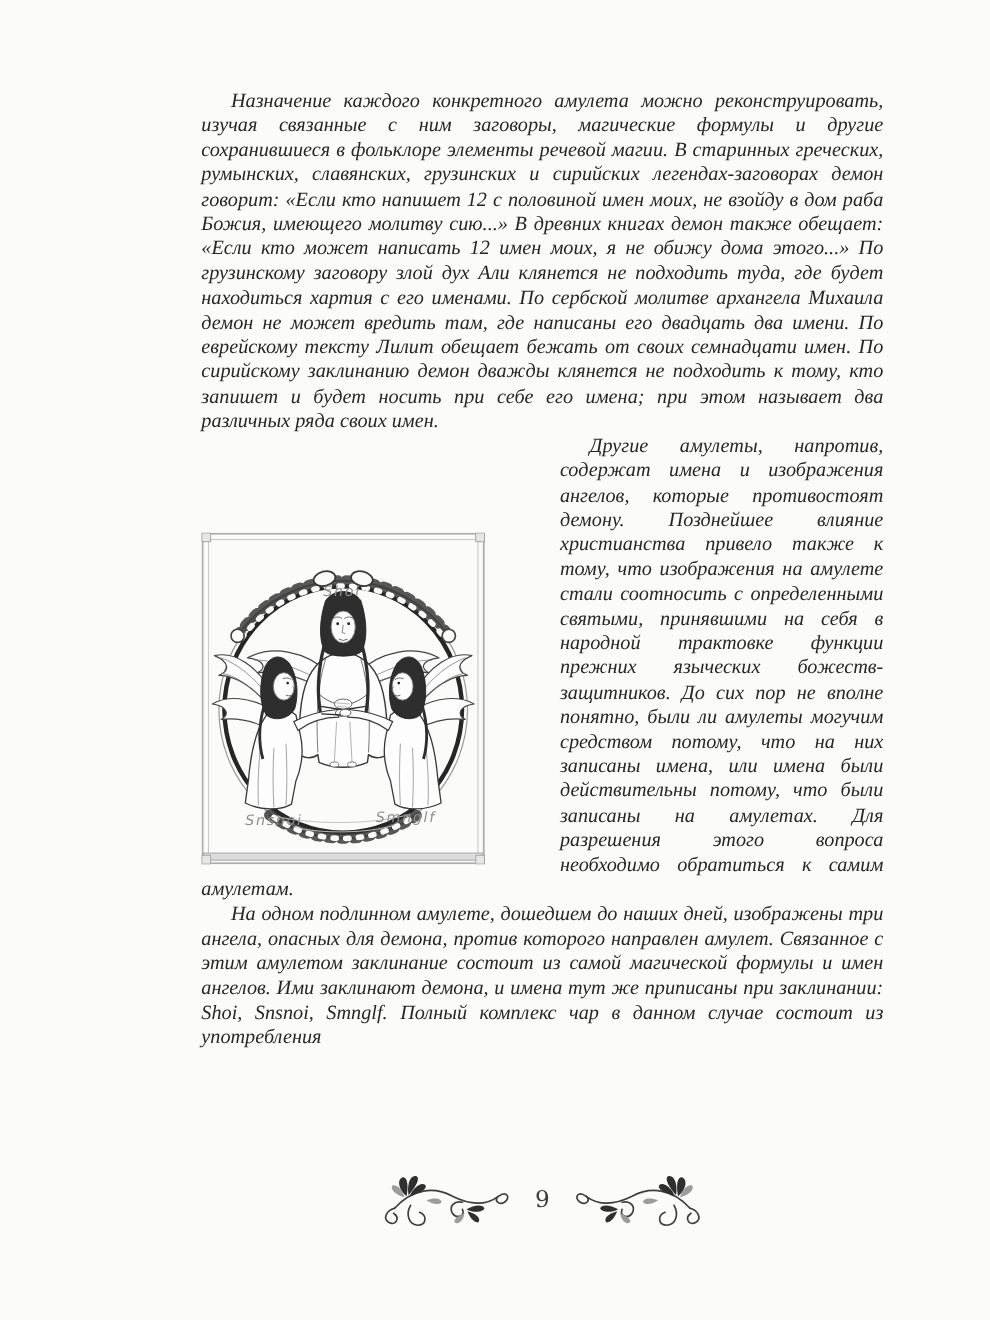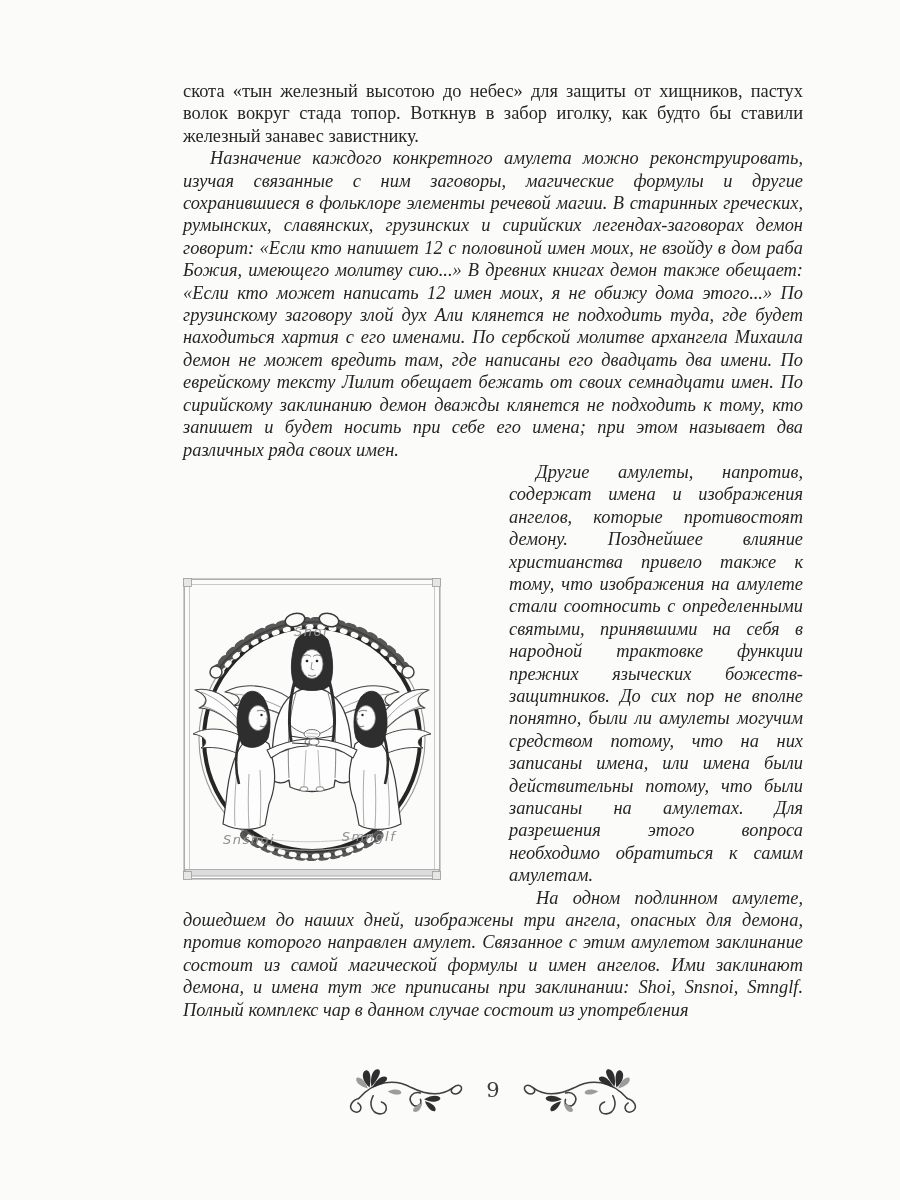--- a/index.html
+++ b/index.html
@@ -16,21 +16,21 @@
     position:absolute; left:183px; top:80px; width:620px;
     font-size:18.4px; line-height:22.4px;
     text-align:justify;
     hyphens:auto; -webkit-hyphens:auto;
   }
   .para { margin:0; }
   .para.indent { text-indent:27px;font-style:italic; }
   .illustration-float {
     float:left;
     width:311px; height:302px;
-    margin:117px 15px 10px 0;
+    margin:90px 15px 10px 0;
   }
   .illustration-float svg { display:block; }
   .ill-label {
     font-family:"DejaVu Sans", sans-serif;
     font-style:italic;
     fill:#8f8f8f;
     font-size:13px;
     letter-spacing:1.5px;
   }
   .footer {
@@ -47,21 +47,20 @@
   .flourish { width:118px; height:58px; }
   .flourish.right { transform:scaleX(-1); }
 </style>
 </head>
 <body>
 
 <div class="page">
 
   <div class="text-block">
 
-    <p class="para">скота «тын железный высотою до небес» для защиты от хищников, пастух волок вокруг стада топор. Воткнув в забор иголку, как будто бы ставили железный занавес завистнику.</p>
 
     <p class="para indent">Назначение каждого конкретного амулета можно реконструировать, изучая связанные с ним заговоры, магические формулы и другие сохранившиеся в фольклоре элементы речевой магии. В старинных греческих, румынских, славянских, грузинских и сирийских легендах-заговорах демон говорит: «Если кто напишет 12 с половиной имен моих, не взойду в дом раба Божия, имеющего молитву сию...» В древних книгах демон также обещает: «Если кто может написать 12 имен моих, я не обижу дома этого...» По грузинскому заговору злой дух Али клянется не подходить туда, где будет находиться хартия с его именами. По сербской молитве архангела Михаила демон не может вредить там, где написаны его двадцать два имени. По еврейскому тексту Лилит обещает бежать от своих семнадцати имен. По сирийскому заклинанию демон дважды клянется не подходить к тому, кто запишет и будет носить при себе его имена; при этом называет два различных ряда своих имен.</p>
 
     <div class="illustration-float">
       <svg width="258" height="302" viewBox="0 0 258 302" xmlns="http://www.w3.org/2000/svg">
 
         <g>
           <rect x="1.2" y="1.2" width="255.6" height="299.6" fill="none" stroke="#adadad" stroke-width="1.6"></rect>
           <rect x="6.5" y="6.5" width="245" height="289" fill="none" stroke="#c9c9c9" stroke-width="1"></rect>
           <rect x="2" y="291.5" width="254" height="6.5" fill="#dcdcdc" stroke="#9f9f9f" stroke-width="0.8"></rect>

